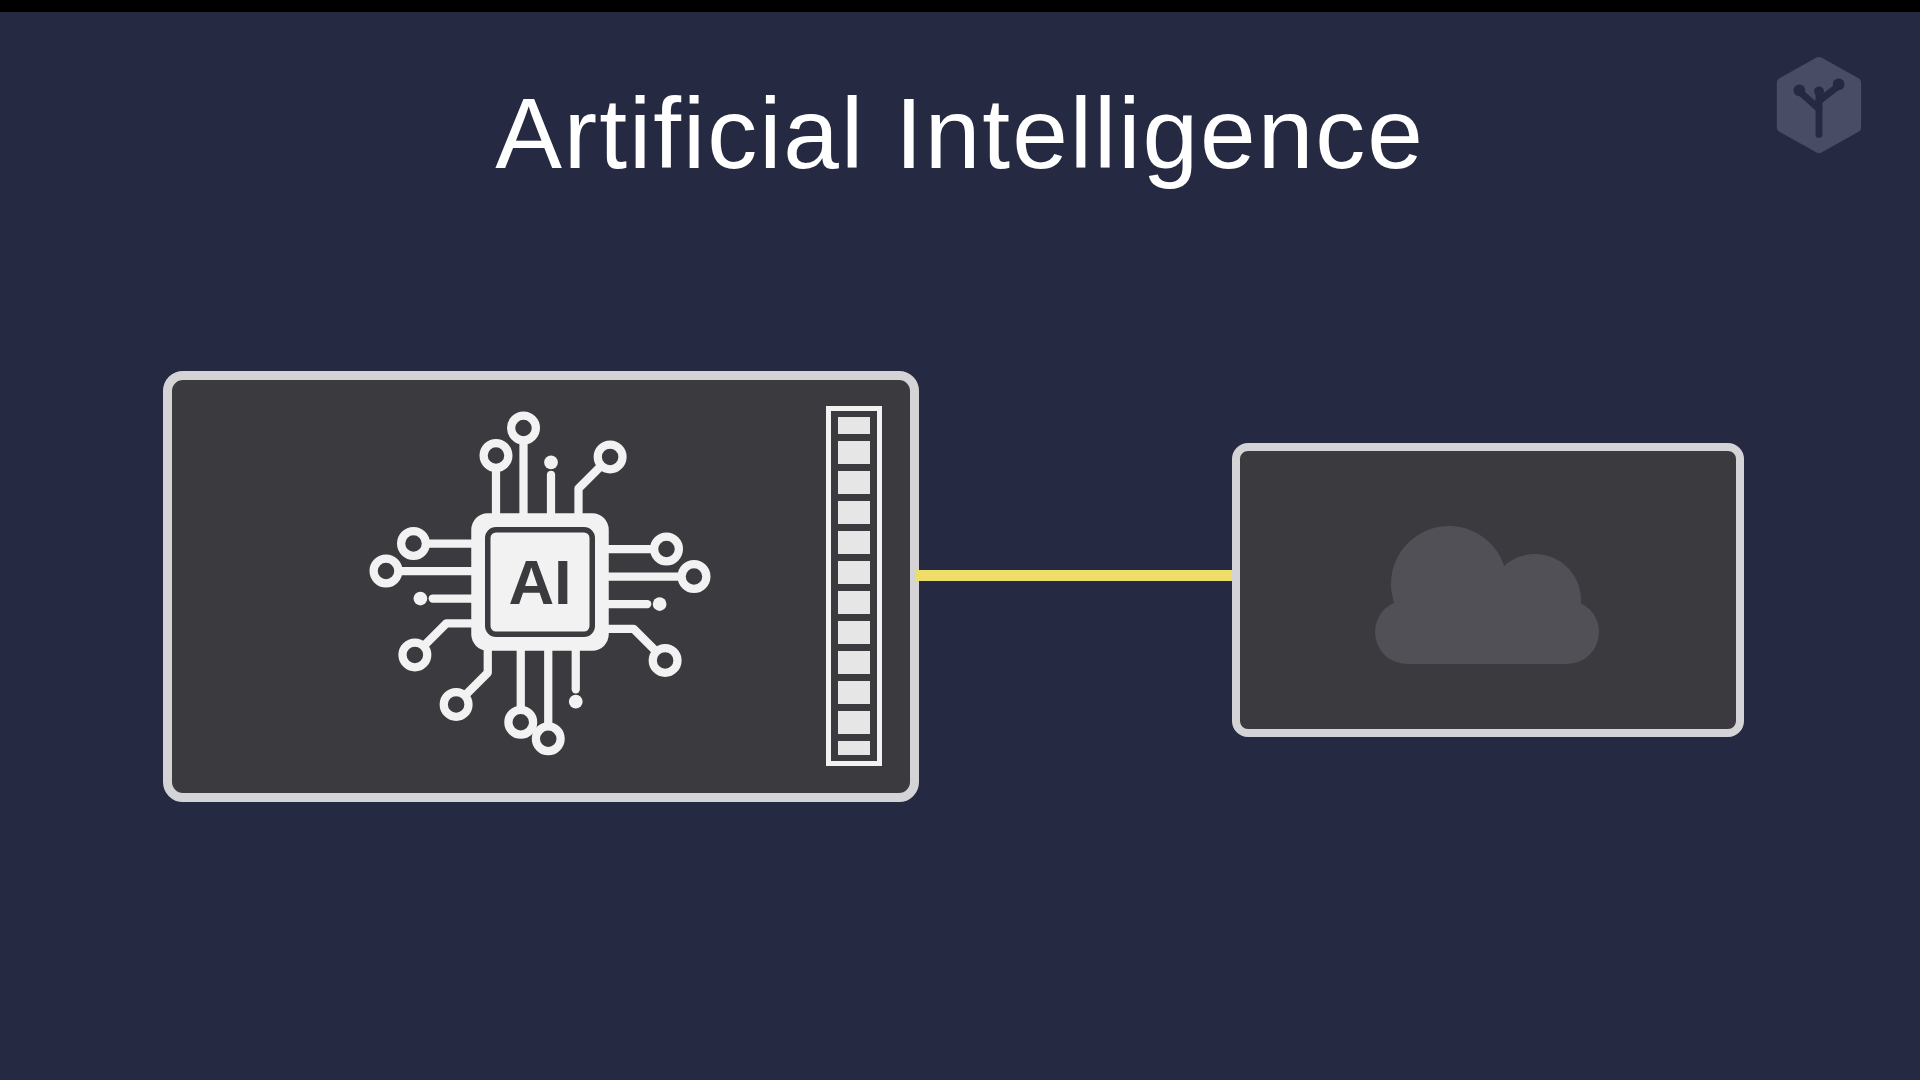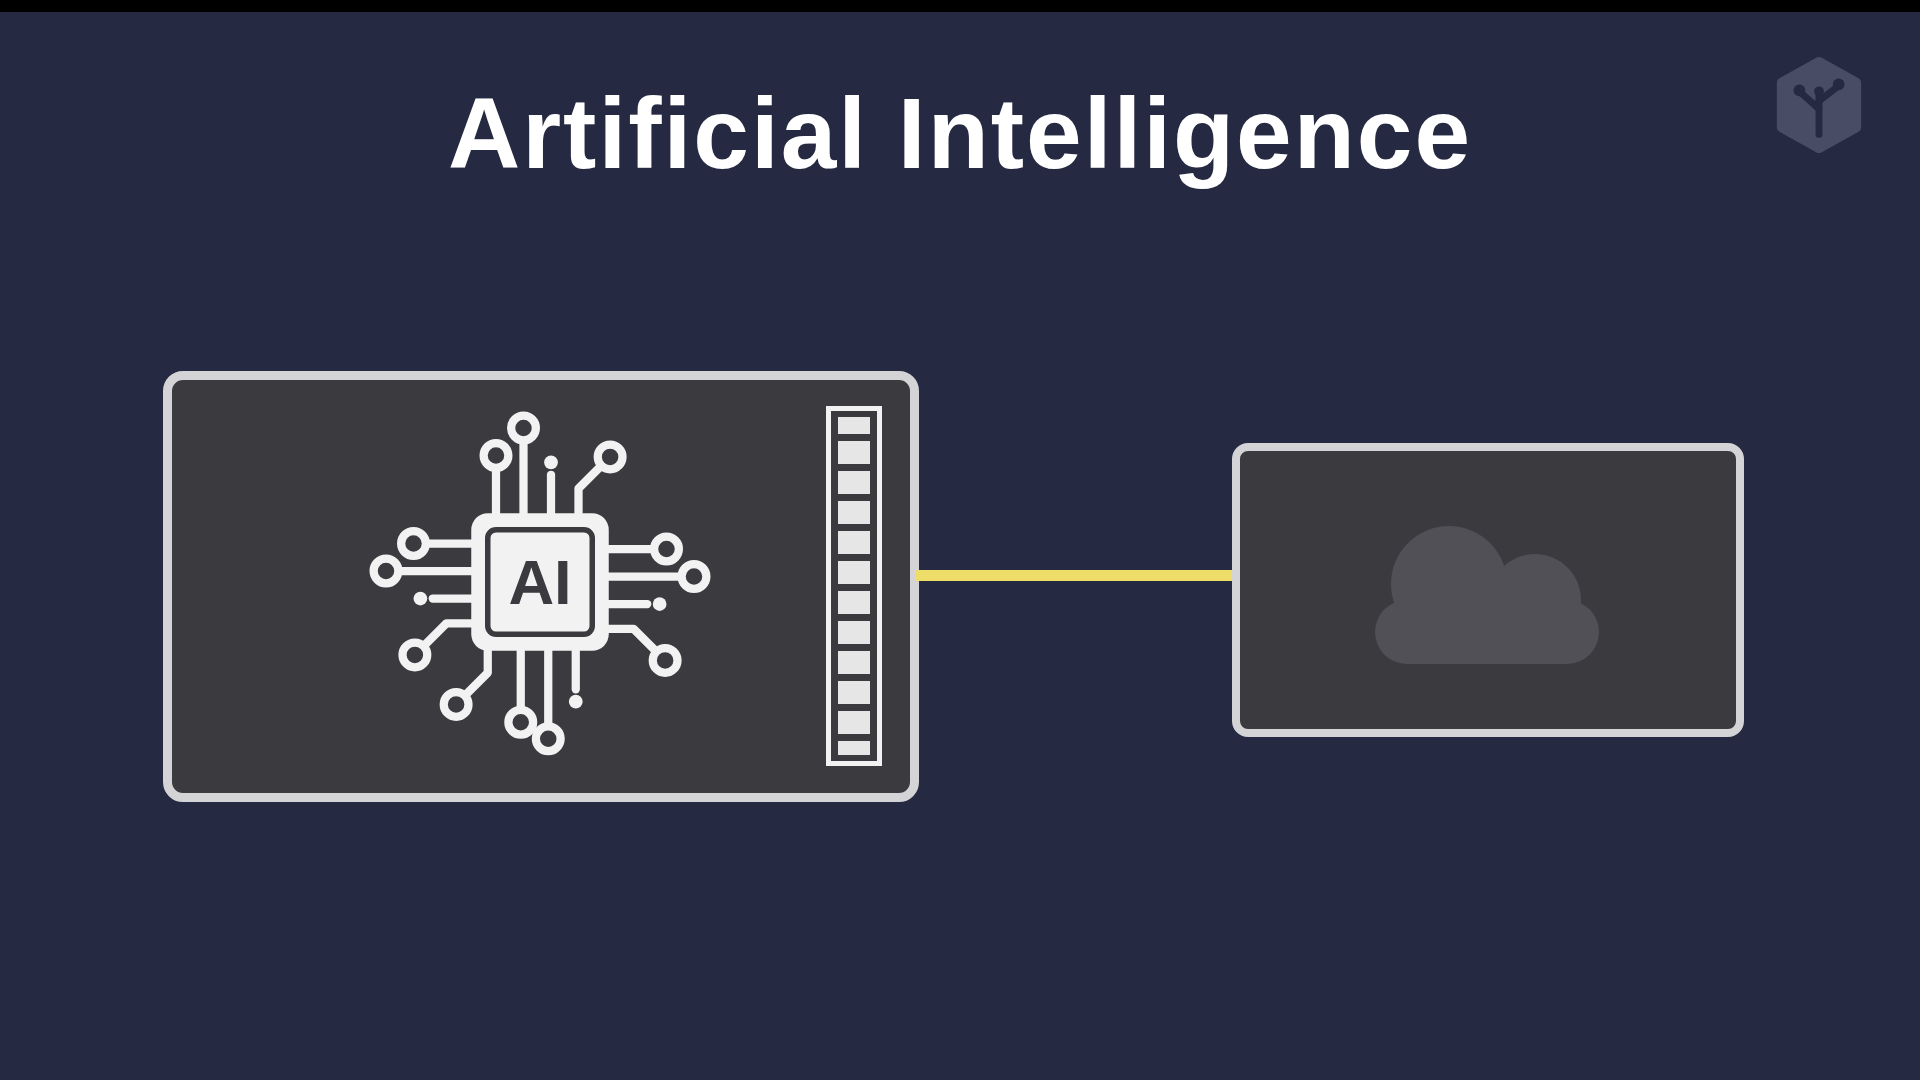--- a/index.html
+++ b/index.html
@@ -11,21 +11,21 @@
     font-family:"Liberation Sans","DejaVu Sans",sans-serif;
   }
   .letterbox-top{
     position:absolute;left:0;top:0;width:1920px;height:12px;
     background:var(--letterbox,#000);
   }
   .page-title{
     position:absolute;left:0;top:78px;width:1920px;
     text-align:center;
     color:var(--title-text,#fff);
-    font-size:100px;font-weight:bold;letter-spacing:2px;
+    font-size:100px;font-weight:normal;letter-spacing:2px;
     line-height:1.1;
     user-select:none;
   }
   .brand-logo{
     position:absolute;left:1770px;top:54px;width:98px;height:102px;
     opacity:.92;
   }
   .panel{
     position:absolute;
     box-sizing:border-box;

